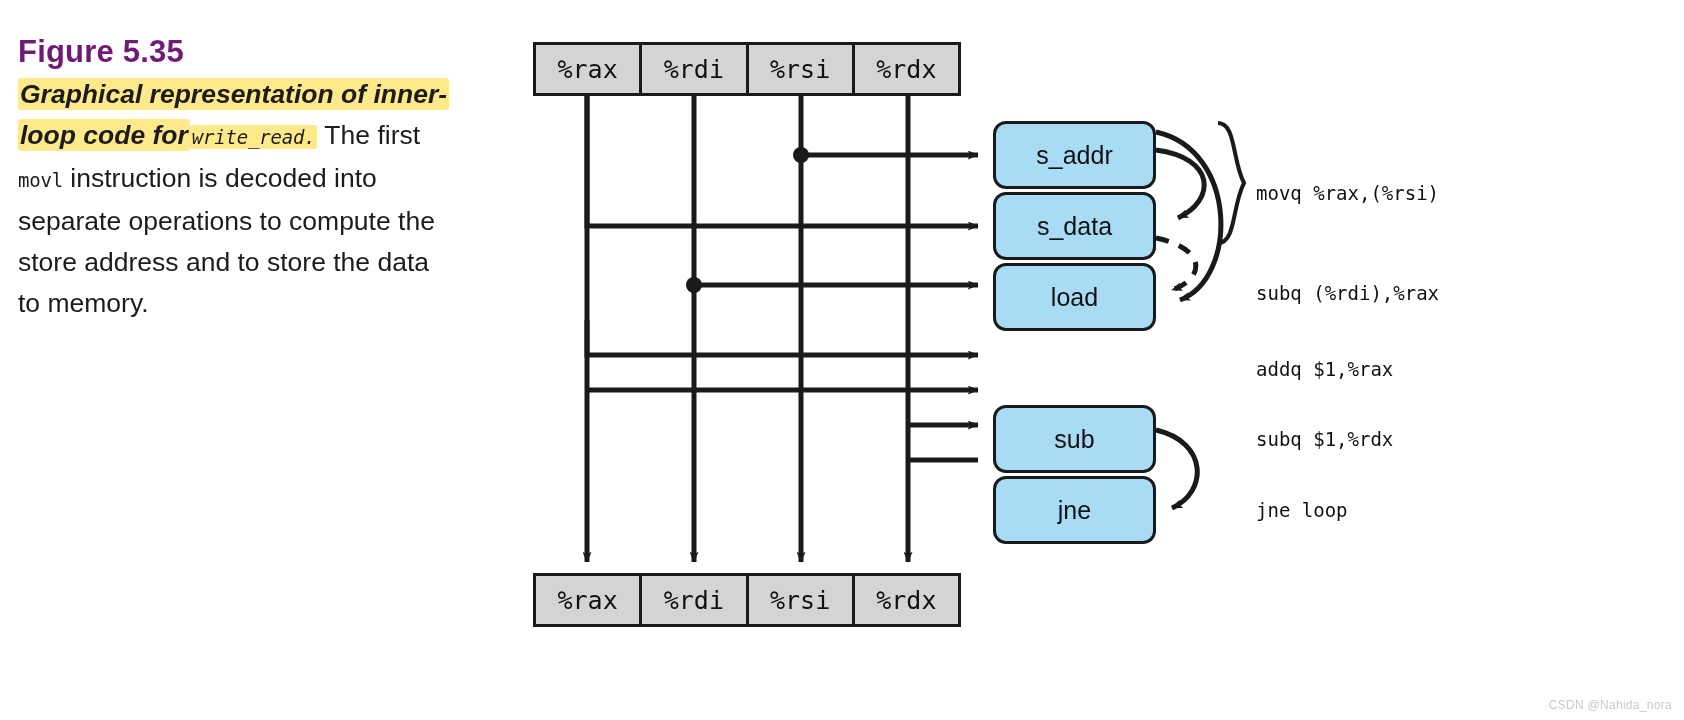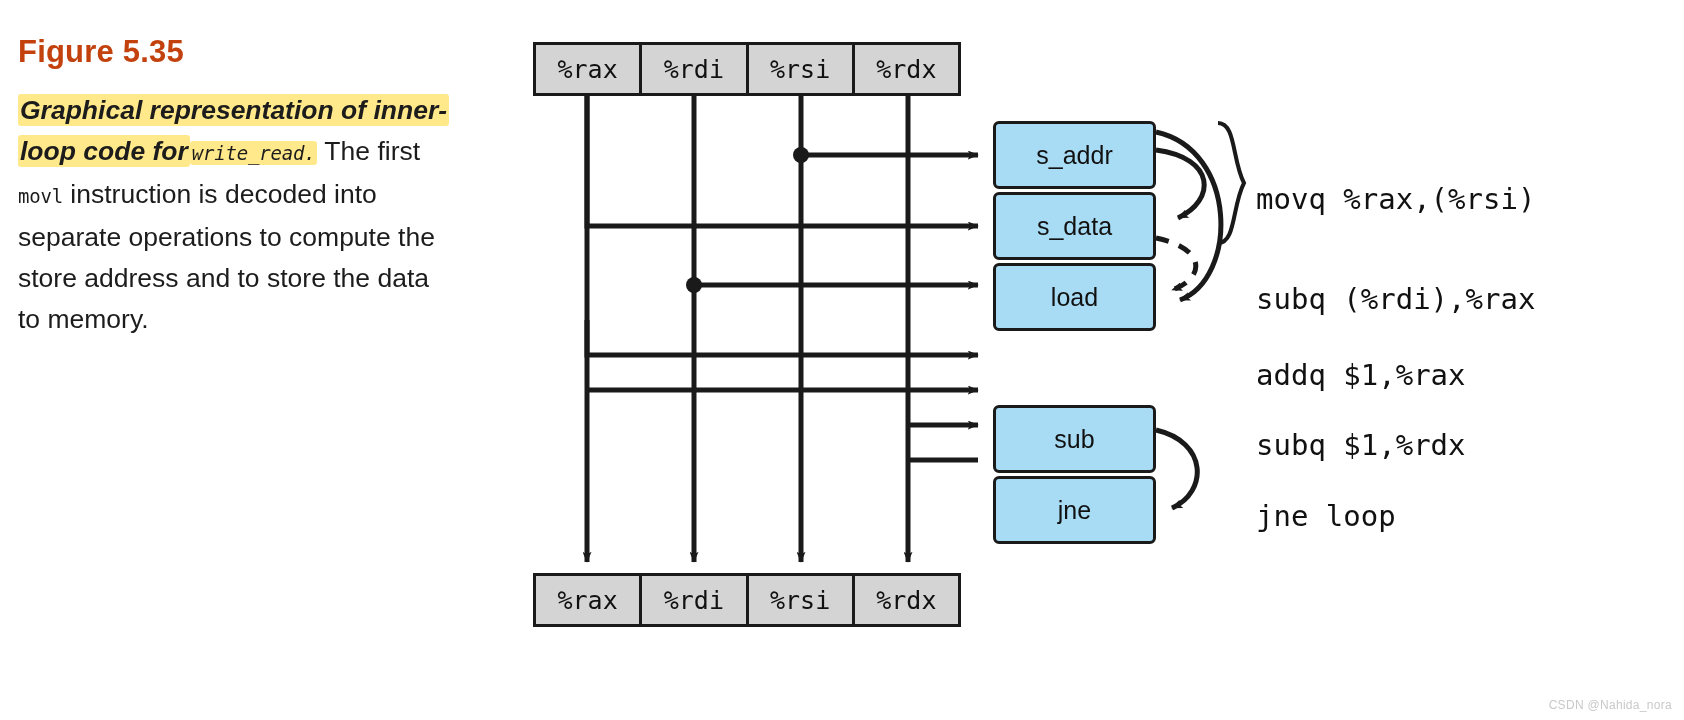--- a/index.html
+++ b/index.html
@@ -21,24 +21,24 @@
   #caption-block {
     position: absolute;
     left: 18px;
     top: 34px;
     width: 440px;
   }
   #figure-number {
     font-family: "Liberation Sans", sans-serif;
     font-weight: bold;
     font-size: 31px;
-    color: #c2410c;
+    color: #701a75;
     letter-spacing: .2px;
     line-height: 1.15;
-    margin-bottom: 20px;
+    margin-bottom: 4px;
   }
   #caption-body {
     font-family: "Liberation Sans", sans-serif;
     font-size: 26.5px;
     line-height: 41px;
     color: #1c1c1c;
   }
   .hl {
     background: #ffe98a;
     box-decoration-break: clone;
@@ -95,36 +95,36 @@
   .reg-cell:last-child { border-right: none; }
 
   
   .opbox {
     position: absolute;
     left: 993px;
     width: 163px;
     height: 68px;
     background: #a8dcf5;
     border: 3px solid #1a1a1a;
-    border-radius: 6px;
+    border-radius: 13px;
     box-sizing: border-box;
     display: flex;
     align-items: center;
     justify-content: center;
     font-family: "Liberation Sans", sans-serif;
     font-size: 25px;
     color: #111;
   }
 
   
   .asm {
     position: absolute;
     left: 1256px;
     font-family: "DejaVu Sans Mono", monospace;
-    font-size: 29px;
+    font-size: 19px;
     color: #111;
     white-space: pre;
     letter-spacing: 0px;
   }
 
   
   #watermark {
     position: absolute;
     right: 12px;
     bottom: 8px;

